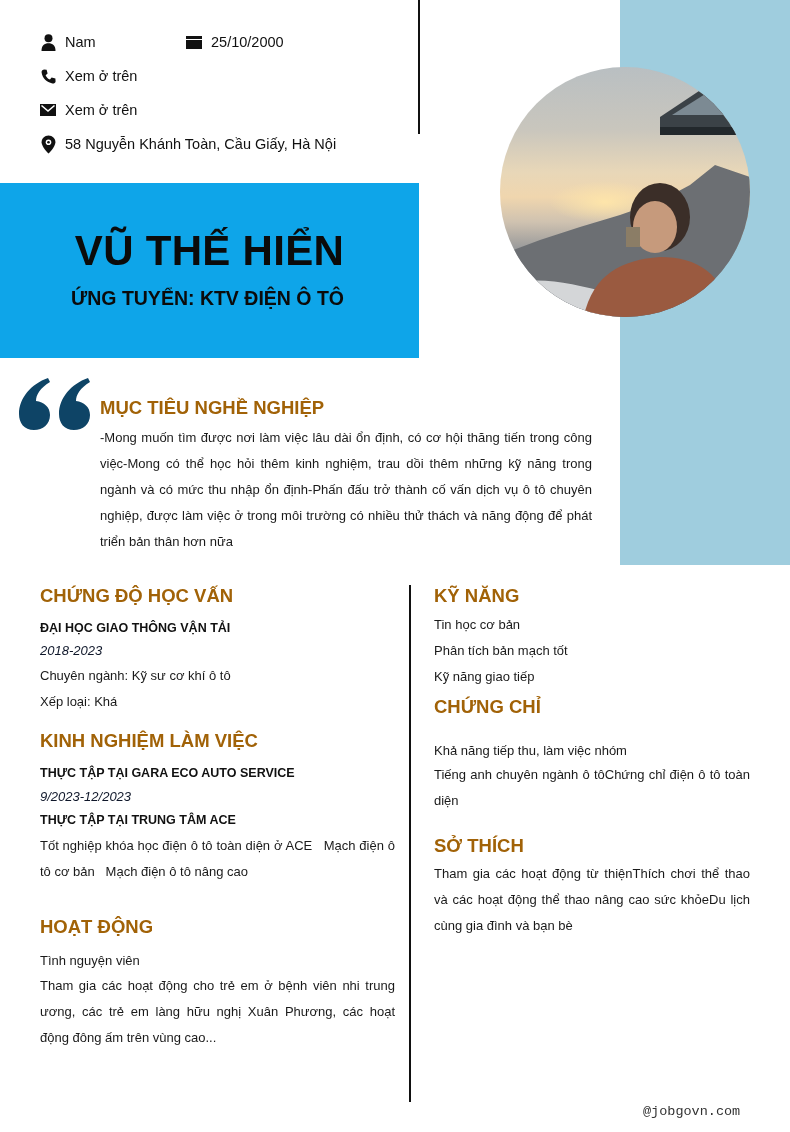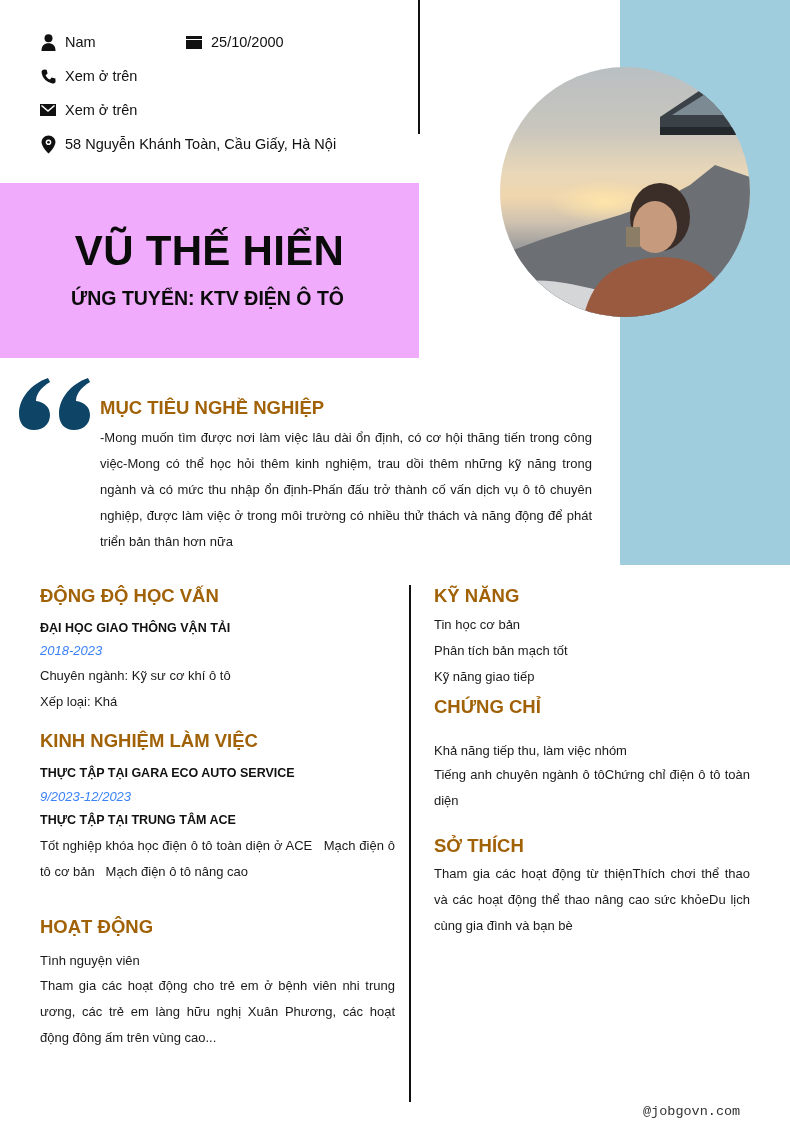--- a/index.html
+++ b/index.html
@@ -13,21 +13,21 @@
 
   
   .top-divider { left: 418px; top: 0; width: 2px; height: 134px; background: #111; }
 
   
   .contact-row { display: flex; align-items: center; font-size: 14.5px; color: #111; height: 20px; }
   .contact-row .ico { width: 16px; height: 18px; margin-right: 9px; display: inline-flex; align-items: center; justify-content: center; }
   .contact-row svg { display: block; }
 
   
-  .name-box { left: 0; top: 183px; width: 419px; height: 175px; background: #f0abfc; text-align: center; }
+  .name-box { left: 0; top: 183px; width: 419px; height: 175px; background: #0ea5e9; text-align: center; }
   .name { position: absolute; left: 0; right: 0; top: 44px; font-size: 42px; font-weight: bold; color: #0b0b0b; letter-spacing: 0.3px; }
   .position { position: absolute; left: 0; right: 4px; top: 104px; font-size: 19.5px; font-weight: bold; color: #0b0b0b; }
 
   
   .avatar { left: 500px; top: 67px; width: 250px; height: 250px; border-radius: 50%; overflow: hidden;
     background:
       radial-gradient(ellipse 80px 30px at 105px 135px, rgba(255,230,170,0.95), rgba(255,230,170,0) 70%),
       linear-gradient(180deg, #b9bfc2 0%, #c9c6bd 25%, #e8d7b8 42%, #f0d6ae 52%, #cfc2b0 62%, #8d9196 75%, #7c8186 100%);
   }
   .avatar .mountain { position: absolute; left: 0; top: 98px; width: 250px; height: 160px; }
@@ -38,21 +38,21 @@
   .section-title { font-size: 18.5px; font-weight: bold; color: #a16207; }
   .objective-title { left: 100px; top: 397px; }
   .objective-body { left: 100px; top: 425px; width: 492px; font-size: 13px; line-height: 26px; text-align: justify; color: #1a1a1a; }
 
   
   .mid-divider { left: 409px; top: 585px; width: 2px; height: 517px; background: #111; }
   .left-col { left: 40px; width: 355px; }
   .right-col { left: 434px; width: 316px; }
 
   .entry-title { font-size: 12.5px; font-weight: bold; color: #111; }
-  .entry-date { font-size: 13px; font-style: italic; color: #3b82f6; }
+  .entry-date { font-size: 13px; font-style: italic; color: #0f172a; }
   .text { font-size: 13px; color: #1a1a1a; }
   .para { font-size: 13px; line-height: 26px; text-align: justify; color: #1a1a1a; }
 
   .footer { left: 643px; top: 1104px; font-family: "Liberation Mono", "DejaVu Sans Mono", monospace; font-size: 13.5px; color: #333; }
 </style>
 </head>
 <body>
 
 <div class="abs blue-col"></div>
 <div class="abs top-divider"></div>
@@ -127,21 +127,21 @@
 <svg class="abs quote-icon" viewBox="0 0 74 54">
   <path d="M16 54 C6 54 1 47 1 38 C1 22 13 8 30 2 L32 6 C22 12 18 19 18 25 C26 26 32 31 32 39 C32 48 25 54 16 54 Z" fill="#0e4466"></path>
   <path d="M56 54 C46 54 41 47 41 38 C41 22 53 8 70 2 L72 6 C62 12 58 19 58 25 C66 26 72 31 72 39 C72 48 65 54 56 54 Z" fill="#0e4466"></path>
 </svg>
 
 <div class="abs section-title objective-title">MỤC TIÊU NGHỀ NGHIỆP</div>
 <div class="abs objective-body">-Mong muốn tìm được nơi làm việc lâu dài ổn định, có cơ hội thăng tiến trong công việc-Mong có thể học hỏi thêm kinh nghiệm, trau dồi thêm những kỹ năng trong ngành và có mức thu nhập ổn định-Phấn đấu trở thành cố vấn dịch vụ ô tô chuyên nghiệp, được làm việc ở trong môi trường có nhiều thử thách và năng động để phát triển bản thân hơn nữa</div>
 
 <div class="abs mid-divider"></div>
 
-<div class="abs left-col section-title" style="top:585px;">ĐỘNG ĐỘ HỌC VẤN</div>
+<div class="abs left-col section-title" style="top:585px;">CHỨNG ĐỘ HỌC VẤN</div>
 <div class="abs left-col entry-title" style="top:621px;">ĐẠI HỌC GIAO THÔNG VẬN TẢI</div>
 <div class="abs left-col entry-date" style="top:643px;">2018-2023</div>
 <div class="abs left-col text" style="top:668px;">Chuyên ngành: Kỹ sư cơ khí ô tô</div>
 <div class="abs left-col text" style="top:694px;">Xếp loại: Khá</div>
 
 <div class="abs left-col section-title" style="top:730px;">KINH NGHIỆM LÀM VIỆC</div>
 <div class="abs left-col entry-title" style="top:766px;">THỰC TẬP TẠI GARA ECO AUTO SERVICE</div>
 <div class="abs left-col entry-date" style="top:789px;">9/2023-12/2023</div>
 <div class="abs left-col entry-title" style="top:813px;">THỰC TẬP TẠI TRUNG TÂM ACE</div>
 <div class="abs left-col para" style="top:833px; white-space: pre-wrap;">Tốt nghiệp khóa học điện ô tô toàn diện ở ACE   Mạch điện ô tô cơ bản   Mạch điện ô tô nâng cao</div>

